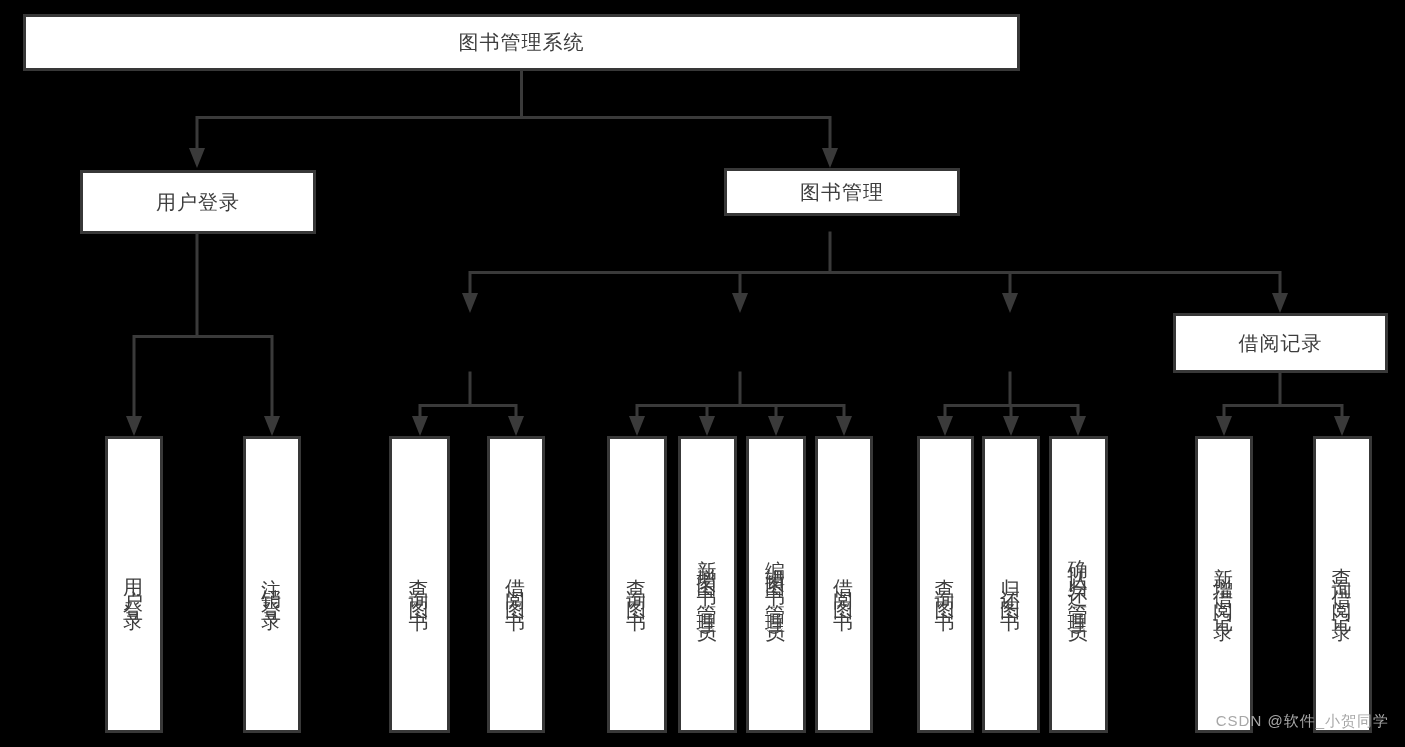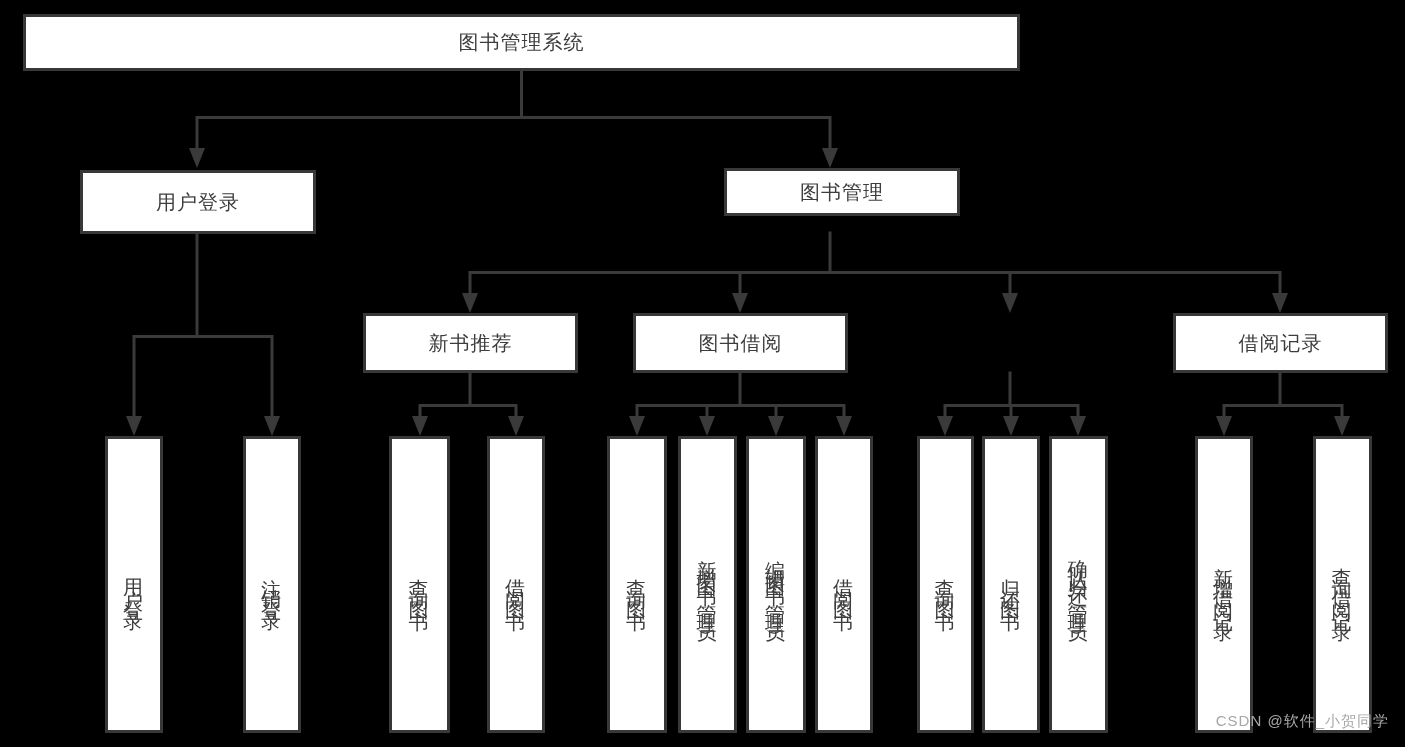--- a/index.html
+++ b/index.html
@@ -110,26 +110,20 @@
     <span>图书管理</span>
   </div>
 
   <div class="box v" style="left:105px; top:436px; width:58px; height:297px;">
     <span>用户登录</span>
   </div>
   <div class="box v" style="left:243px; top:436px; width:58px; height:297px;">
     <span>注销登录</span>
   </div>
 
-  <div class="box" style="left:363px; top:313px; width:215px; height:60px;">
-    <span>新书推荐</span>
-  </div>
-  <div class="box" style="left:633px; top:313px; width:215px; height:60px;">
-    <span>图书借阅</span>
-  </div>
   <div class="box" style="left:1173px; top:313px; width:215px; height:60px;">
     <span>借阅记录</span>
   </div>
 
   <div class="box v" style="left:389px; top:436px; width:61px; height:297px;">
     <span>查询图书</span>
   </div>
   <div class="box v" style="left:487px; top:436px; width:58px; height:297px;">
     <span>借阅图书</span>
   </div>

